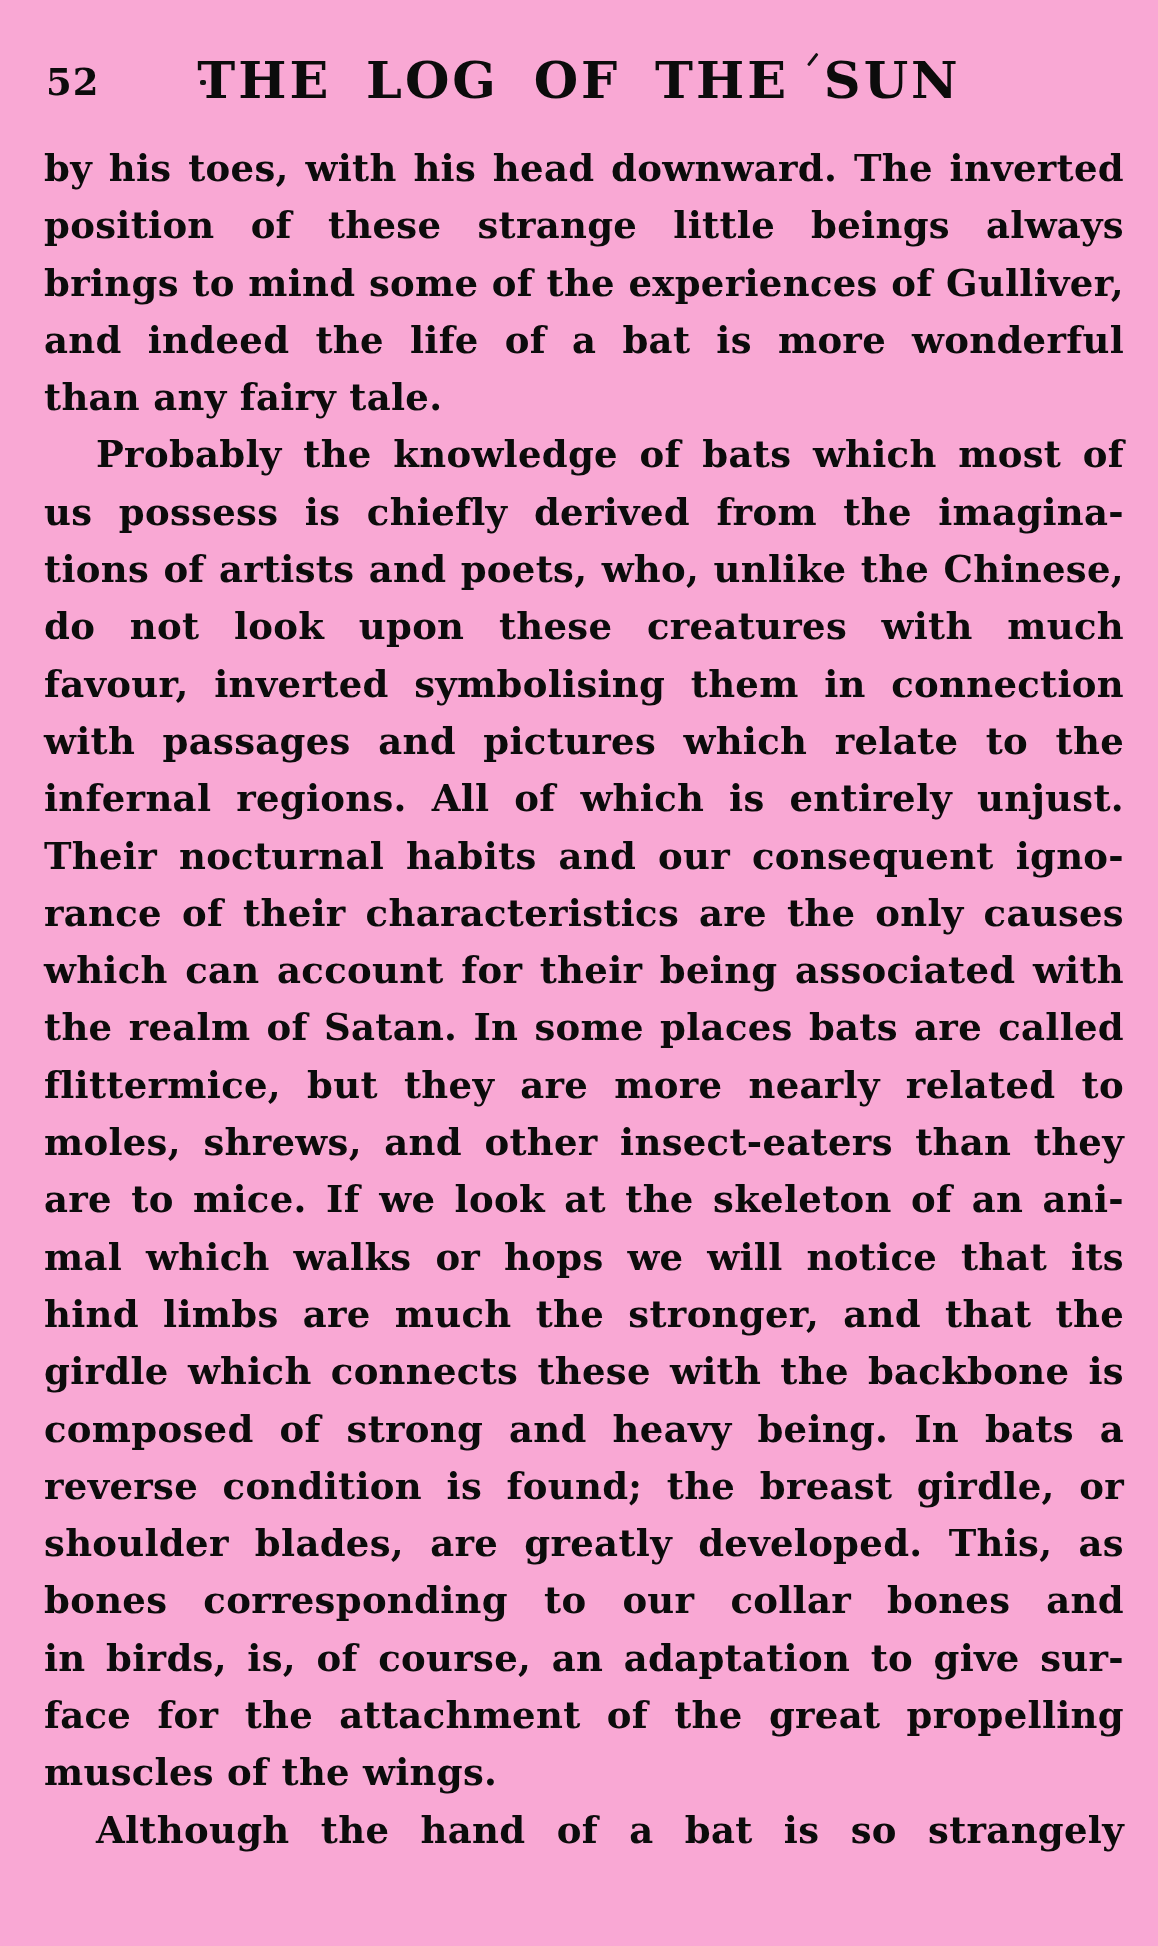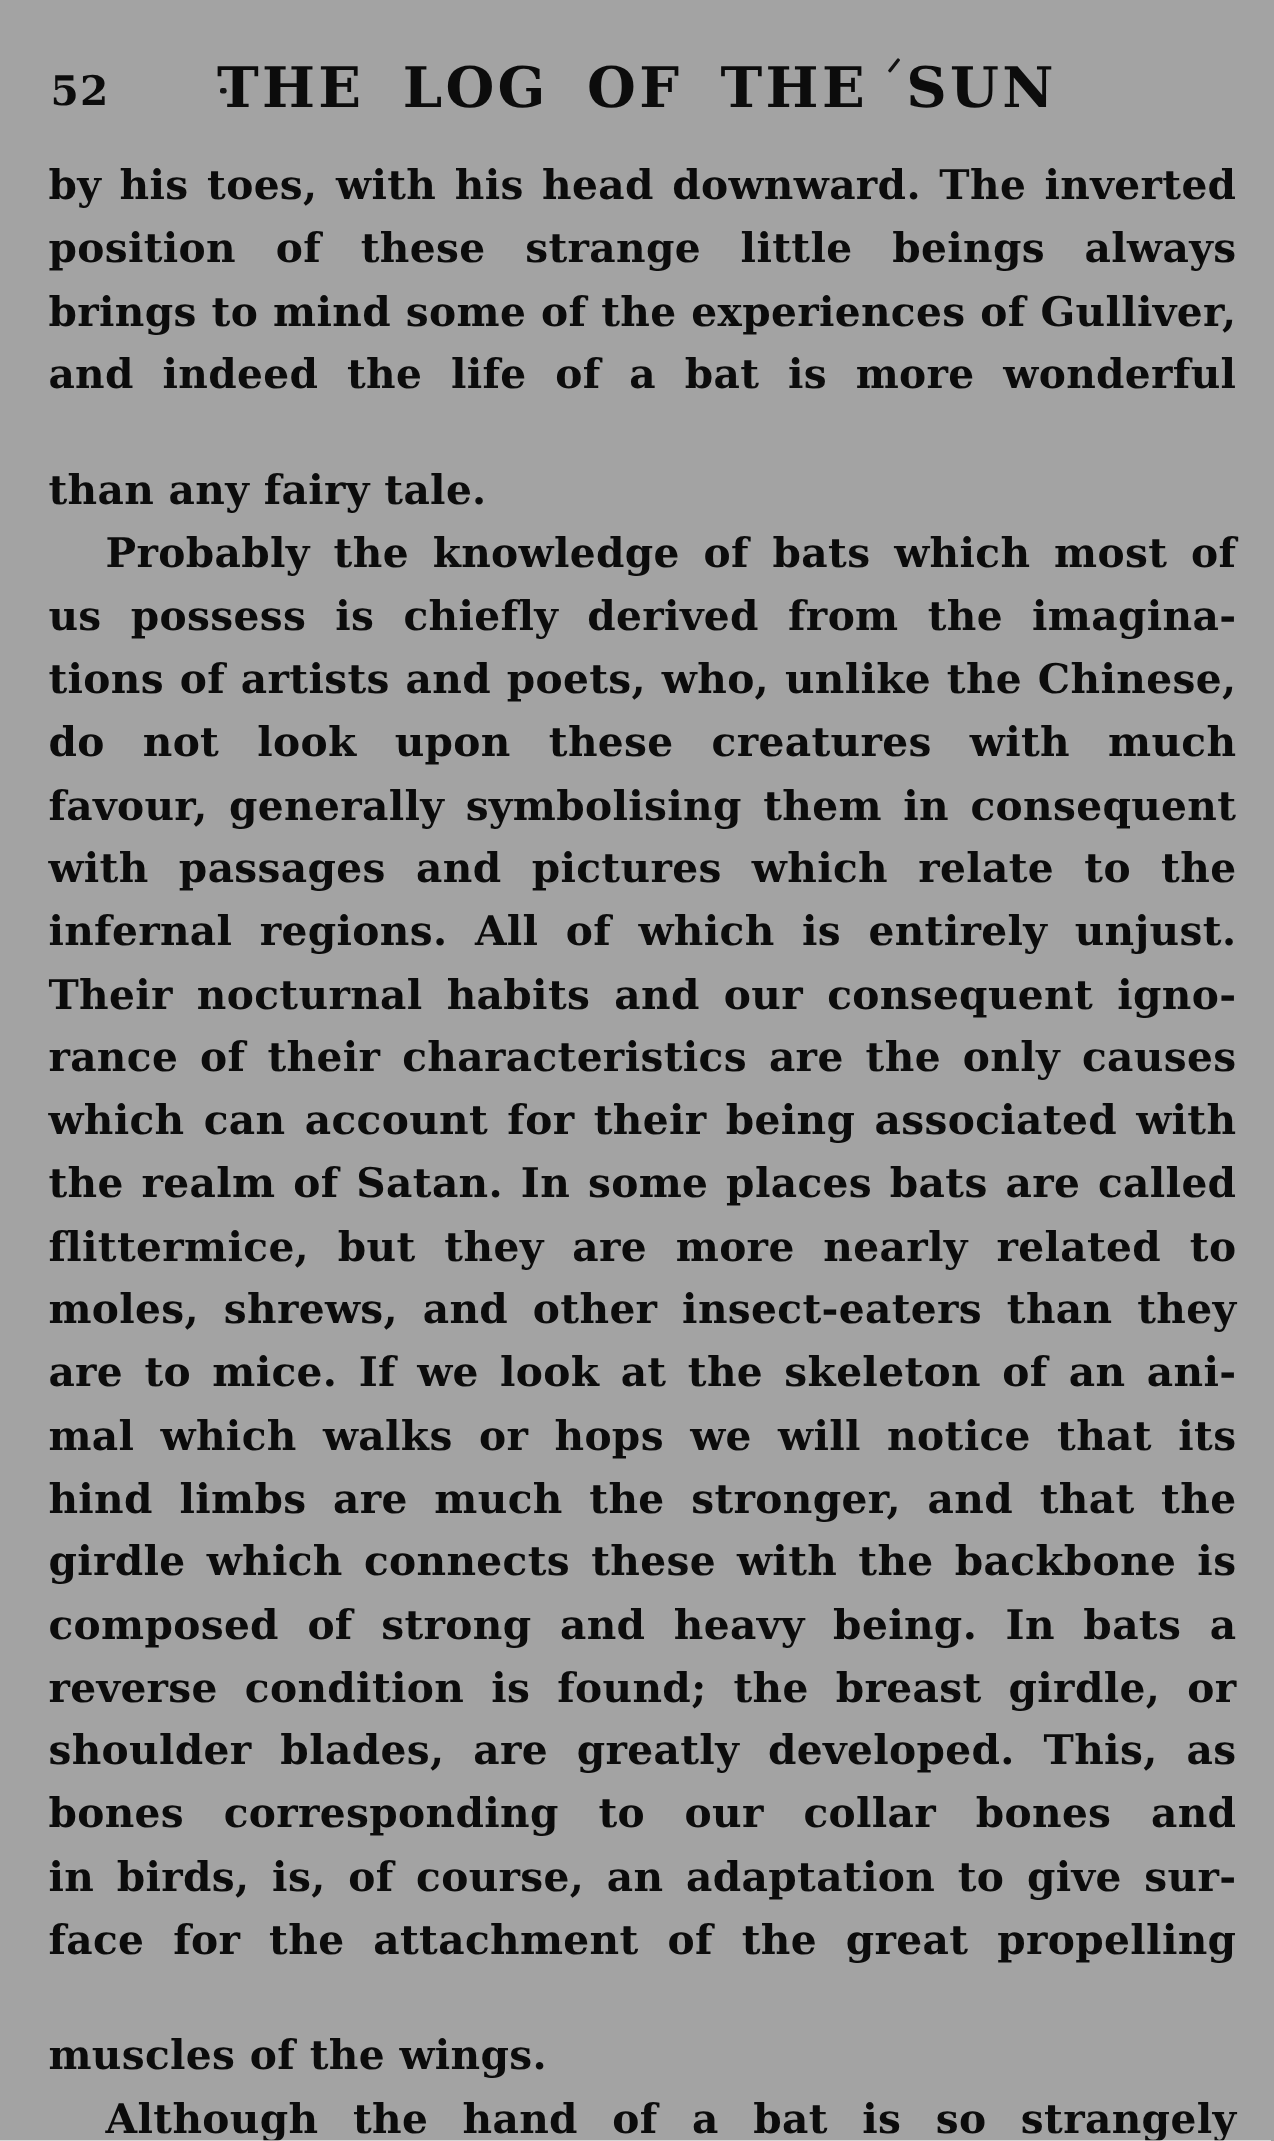--- a/index.html
+++ b/index.html
@@ -4,21 +4,21 @@
 <style>
   html, body {
     margin: 0;
     padding: 0;
     background: #ffffff;
   }
   .page {
     position: relative;
     width: 1158px;
     height: 1946px;
-    background: #a3a3a3;
+    background: #f9a8d4;
     overflow: hidden;
     font-family: "DejaVu Serif", "Liberation Serif", serif;
     color: #0c0c0c;
   }
   .running-header {
     position: absolute;
     top: 56px;
     left: 0;
     width: 1158px;
     height: 52px;
@@ -77,21 +77,20 @@
     font-weight: 600;
     letter-spacing: 0.3px;
     white-space: nowrap;
     text-align: justify;
     text-align-last: justify;
     overflow: visible;
   }
   .text-line.endline {
     text-align: center;
     text-align-last: left;
-    margin-top: 48px;
   }
   .text-line.indent {
     padding-left: 52px;
   }
 </style>
 </head>
 <body>
 
 <div class="page">
 
@@ -104,21 +103,21 @@
   <div class="body-text" id="body-text">
       <div class="text-line">by his toes, with his head downward.  The inverted</div>
       <div class="text-line">position of these strange little beings always</div>
       <div class="text-line">brings to mind some of the experiences of Gulliver,</div>
       <div class="text-line">and indeed the life of a bat is more wonderful</div>
       <div class="text-line endline">than any fairy tale.</div>
       <div class="text-line indent">Probably the knowledge of bats which most of</div>
       <div class="text-line">us possess is chiefly derived from the imagina-</div>
       <div class="text-line">tions of artists and poets, who, unlike the Chinese,</div>
       <div class="text-line">do not look upon these creatures with much</div>
-      <div class="text-line">favour, generally symbolising them in consequent</div>
+      <div class="text-line">favour, inverted symbolising them in connection</div>
       <div class="text-line">with passages and pictures which relate to the</div>
       <div class="text-line">infernal regions.  All of which is entirely unjust.</div>
       <div class="text-line">Their nocturnal habits and our consequent igno-</div>
       <div class="text-line">rance of their characteristics are the only causes</div>
       <div class="text-line">which can account for their being associated with</div>
       <div class="text-line">the realm of Satan.  In some places bats are called</div>
       <div class="text-line">flittermice, but they are more nearly related to</div>
       <div class="text-line">moles, shrews, and other insect-eaters than they</div>
       <div class="text-line">are to mice.  If we look at the skeleton of an ani-</div>
       <div class="text-line">mal which walks or hops we will notice that its</div>

